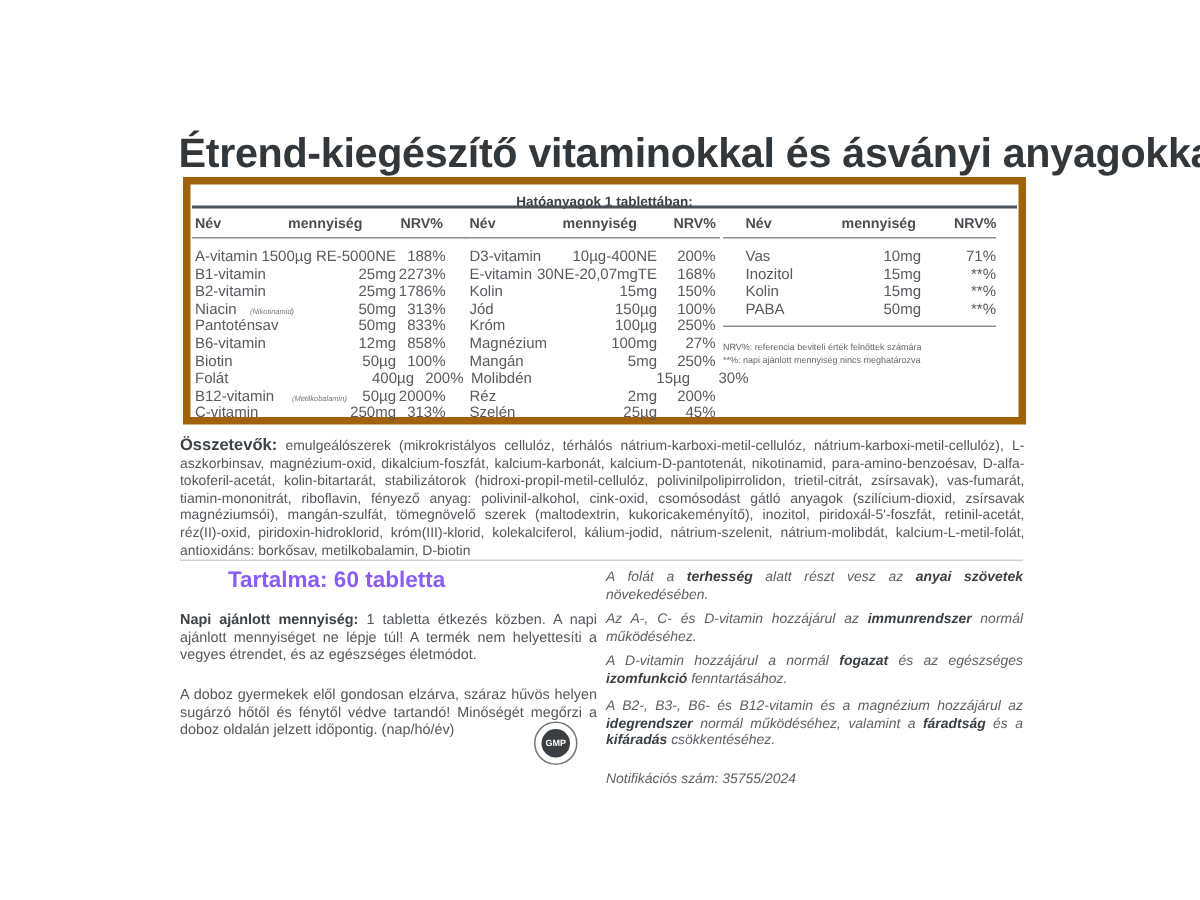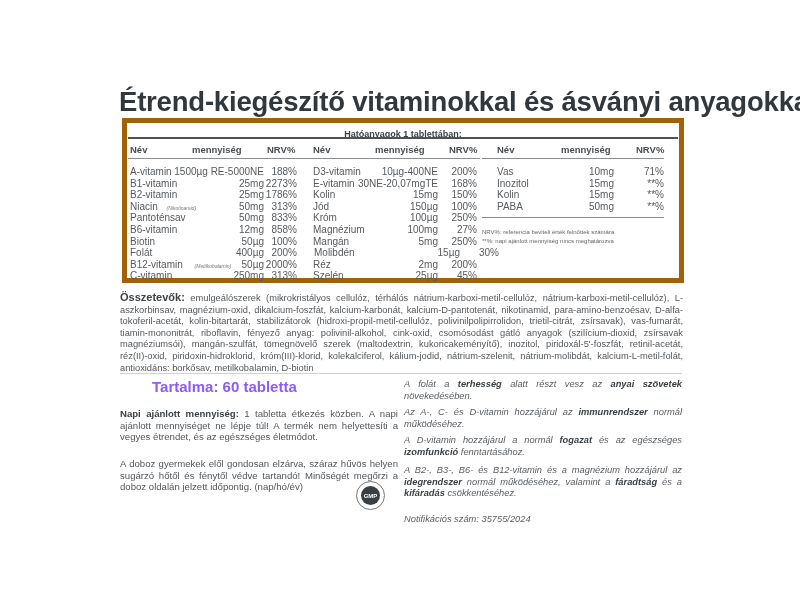--- a/index.html
+++ b/index.html
@@ -85,21 +85,21 @@
     <div class="row" style="left: 130px; top: 224px; width: 167px;">
       <span class="n">B6-vitamin</span>
       <span class="q" style="right: 33px;">12mg</span>
       <span class="p" style="right: 0px;">858%</span>
     </div>
     <div class="row" style="left: 130px; top: 235.6px; width: 167px;">
       <span class="n">Biotin</span>
       <span class="q" style="right: 33px;">50µg</span>
       <span class="p" style="right: 0px;">100%</span>
     </div>
-    <div class="row" style="left: 130px; top: 247.2px; width: 167px;">
+    <div class="row" style="left: 130px; top: 247.2px; width: 167px; padding-left: 12px;">
       <span class="n">Folát</span>
       <span class="q" style="right: 33px;">400µg</span>
       <span class="p" style="right: 0px;">200%</span>
     </div>
     <div class="row" style="left: 130px; top: 258.8px; width: 167px;">
       <span class="n">B12-vitamin</span>
       <small style="position: absolute; left: 64.6px; top: 1px;">(Metilkobalamin)</small>
       <span class="q" style="right: 33px;">50µg</span>
       <span class="p" style="right: 0px;">2000%</span>
     </div>

